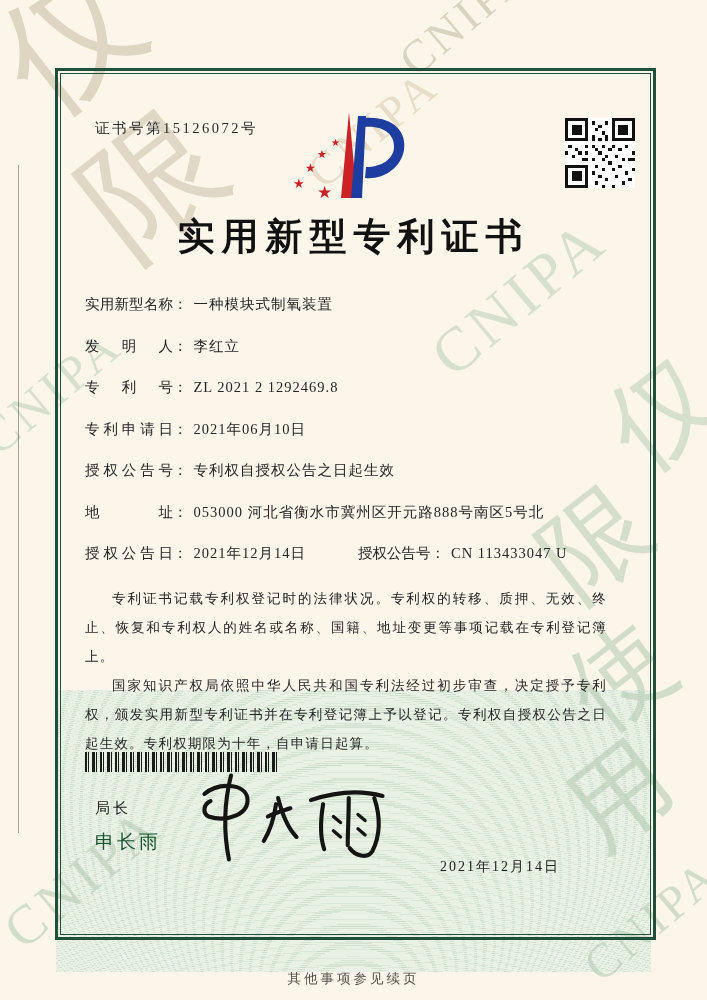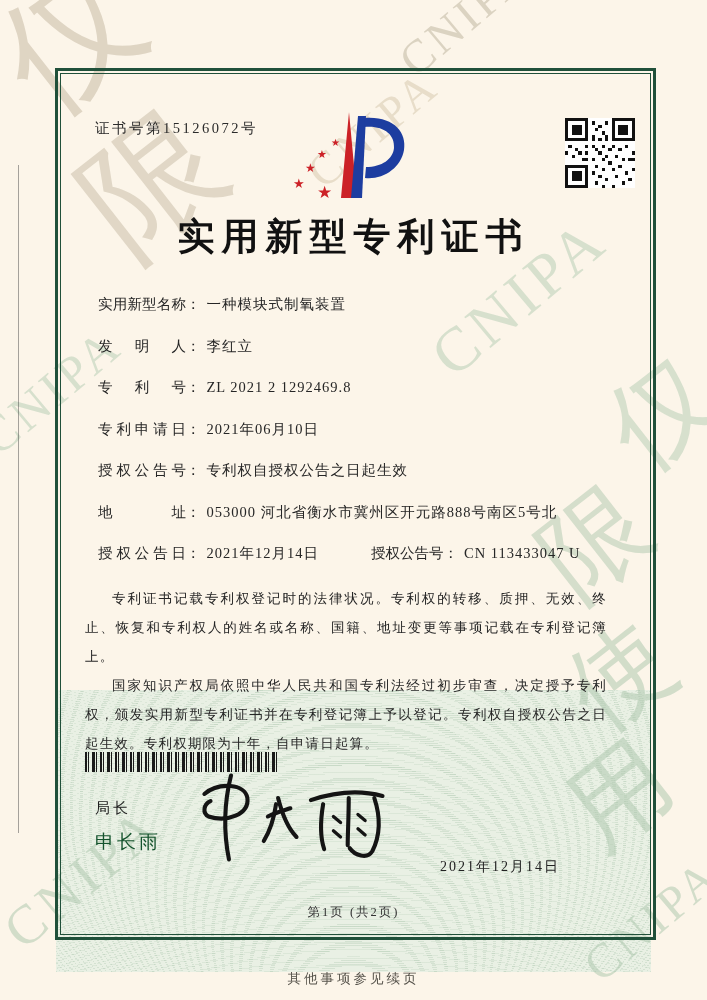--- a/index.html
+++ b/index.html
@@ -40,21 +40,21 @@
   .cert-border{position:absolute;left:55px;top:68px;width:595px;height:866px;border:3px solid #20503a;z-index:2;pointer-events:none;}
   .cert-border .inner{position:absolute;left:2px;top:2px;right:2px;bottom:2px;border:1px solid #20503a;}
   
   .content{position:absolute;left:0;top:0;width:687px;height:1000px;z-index:3;color:#1f1f1f;}
   .cert-no{position:absolute;left:95px;top:119px;font-size:14.5px;letter-spacing:2.5px;color:#2b2b2b;}
   .logo{position:absolute;left:285px;top:106px;width:130px;height:100px;}
   .qr{position:absolute;left:565px;top:118px;width:70px;height:70px;background:#fff;}
   .title{position:absolute;left:0;top:212px;width:707px;text-align:center;font-size:37px;font-weight:bold;letter-spacing:7px;color:#111;}
   .fields{position:absolute;left:85px;top:284px;width:540px;}
   .frow{height:41.5px;display:flex;align-items:center;font-size:14.5px;color:#262626;}
-  .flabel{display:inline-block;width:88px;text-align:justify;text-align-last:justify;letter-spacing:0;margin-left:13px;}
+  .flabel{display:inline-block;width:88px;text-align:justify;text-align-last:justify;letter-spacing:0;}
   .fcolon{display:inline-block;margin-right:6px;}
   .fvalue{letter-spacing:1px;}
   .grant-gap{margin-left:52px;}
   .paras{position:absolute;left:85px;top:584px;width:522px;font-size:13.5px;line-height:29px;letter-spacing:1.2px;text-align:justify;color:#262626;}
   .paras p{margin:0;text-indent:2em;}
   .barcode{
     position:absolute;left:85px;top:752px;width:192px;height:20px;
     background:repeating-linear-gradient(90deg,
       #1a1a1a 0 2px, transparent 2px 3px,
       #1a1a1a 3px 4px, transparent 4px 7px,
@@ -190,16 +190,15 @@
         <path d="M88,28 C92,44 98,58 106,66"></path>
         <path d="M120,30 C144,22 168,20 190,26"></path>
         <path d="M132,34 C129,52 129,66 133,78"></path>
         <path d="M182,28 C188,46 188,64 180,80 C175,88 163,84 158,77"></path>
         <path d="M157,28 C157,46 156,62 156,74"></path>
         <path d="M142,46 l7,6 M142,60 l7,6 M166,44 l7,6 M166,58 l7,6" stroke-width="3.2"></path>
       </svg>
     </div>
 
     <div class="sign-date">2021年12月14日</div>
-    <div class="page-info">第1页 (共2页)</div>
     <div class="cont-note">其他事项参见续页</div>
   </div>
 </div>
 
 </body></html>

